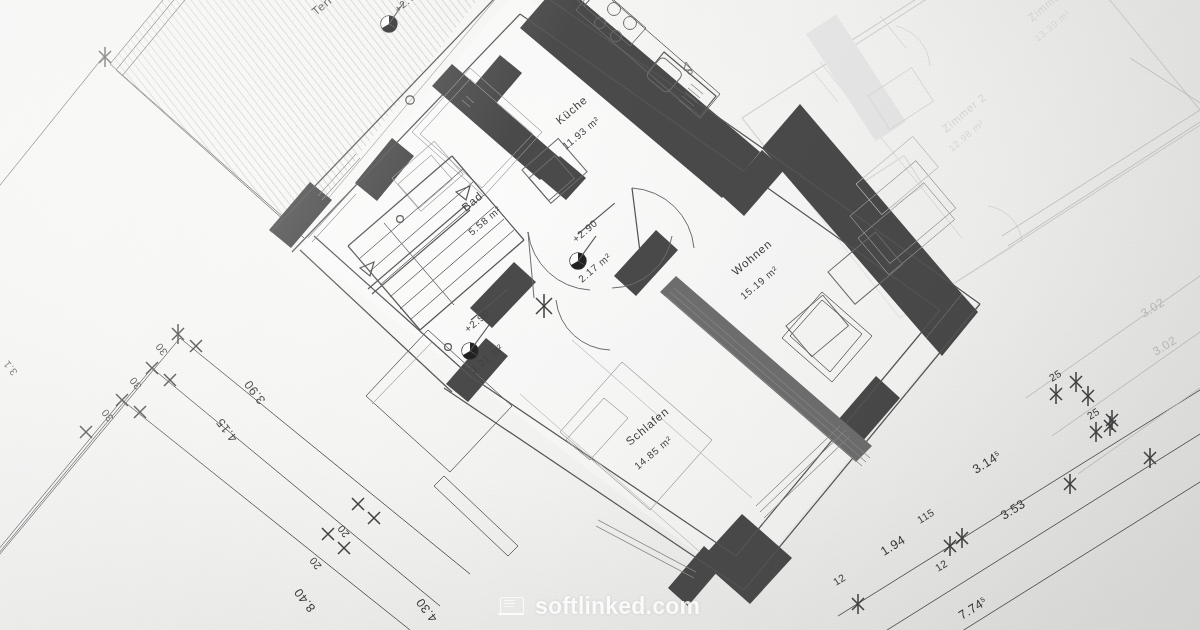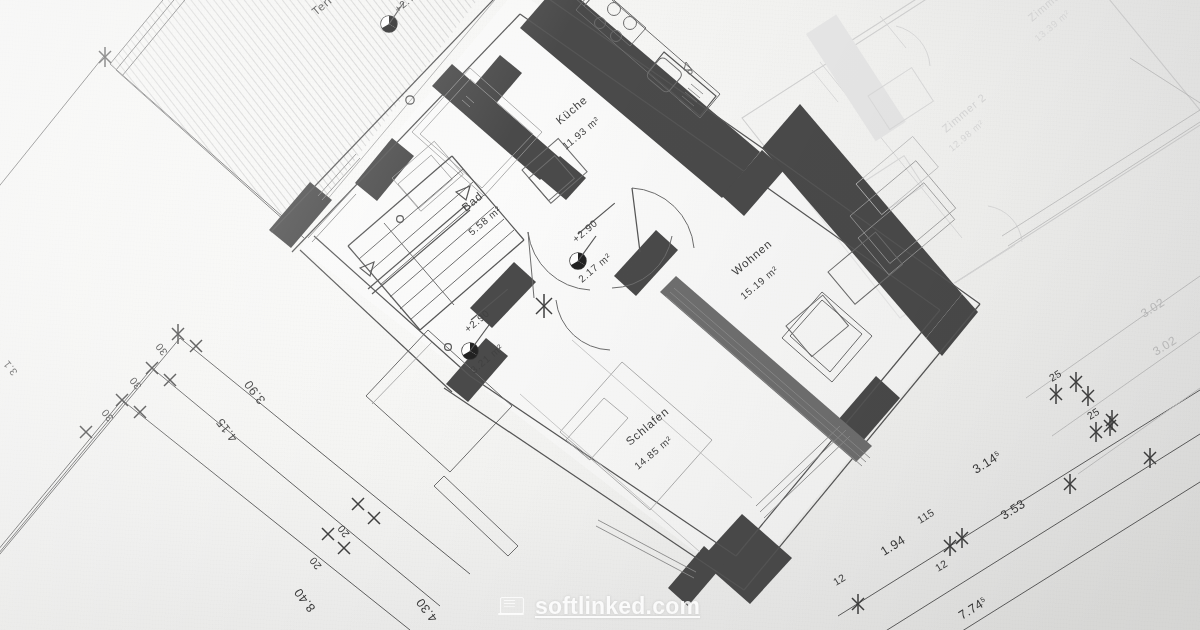--- a/index.html
+++ b/index.html
@@ -73,21 +73,20 @@
     box-shadow:0 3px 0 rgba(255,255,255,.85), 0 6px 0 rgba(255,255,255,.6);
   }
   .wm-ico b{
     position:absolute;left:-2px;top:16px;width:26px;height:2px;
     background:rgba(255,255,255,.9);border-radius:1px;
   }
   .wm-txt{
     font-size:23px;font-weight:bold;color:rgba(255,255,255,.97);
     letter-spacing:.2px;
     text-shadow:0 0 3px rgba(120,120,120,.30);
-    text-decoration:underline;
   }
 </style>
 </head>
 <body>
 
 <div id="stage">
 
   <div class="paper"></div>
   <div class="paper-grain"></div>
 

